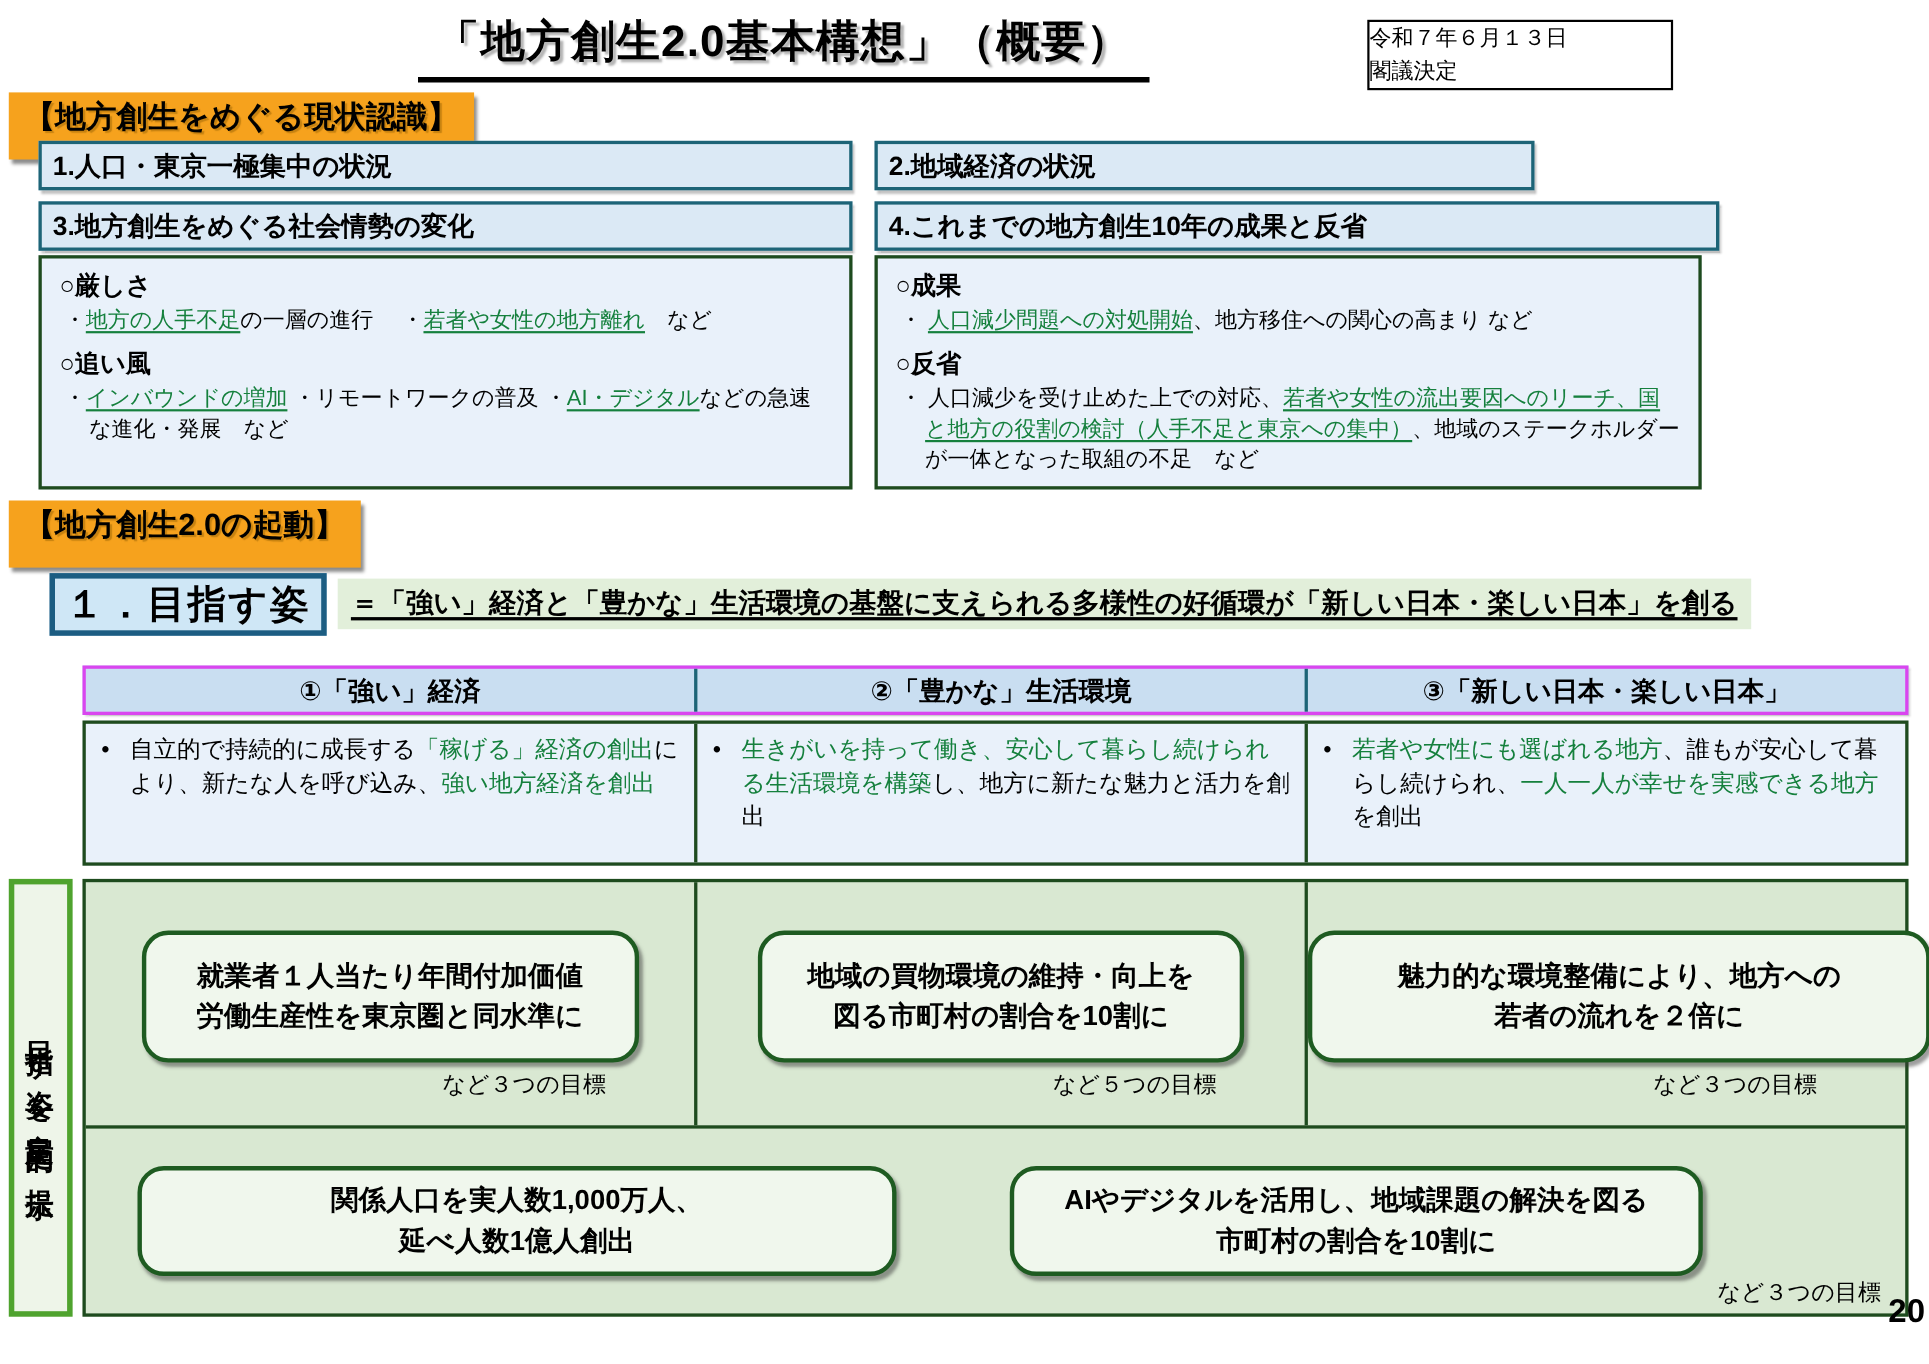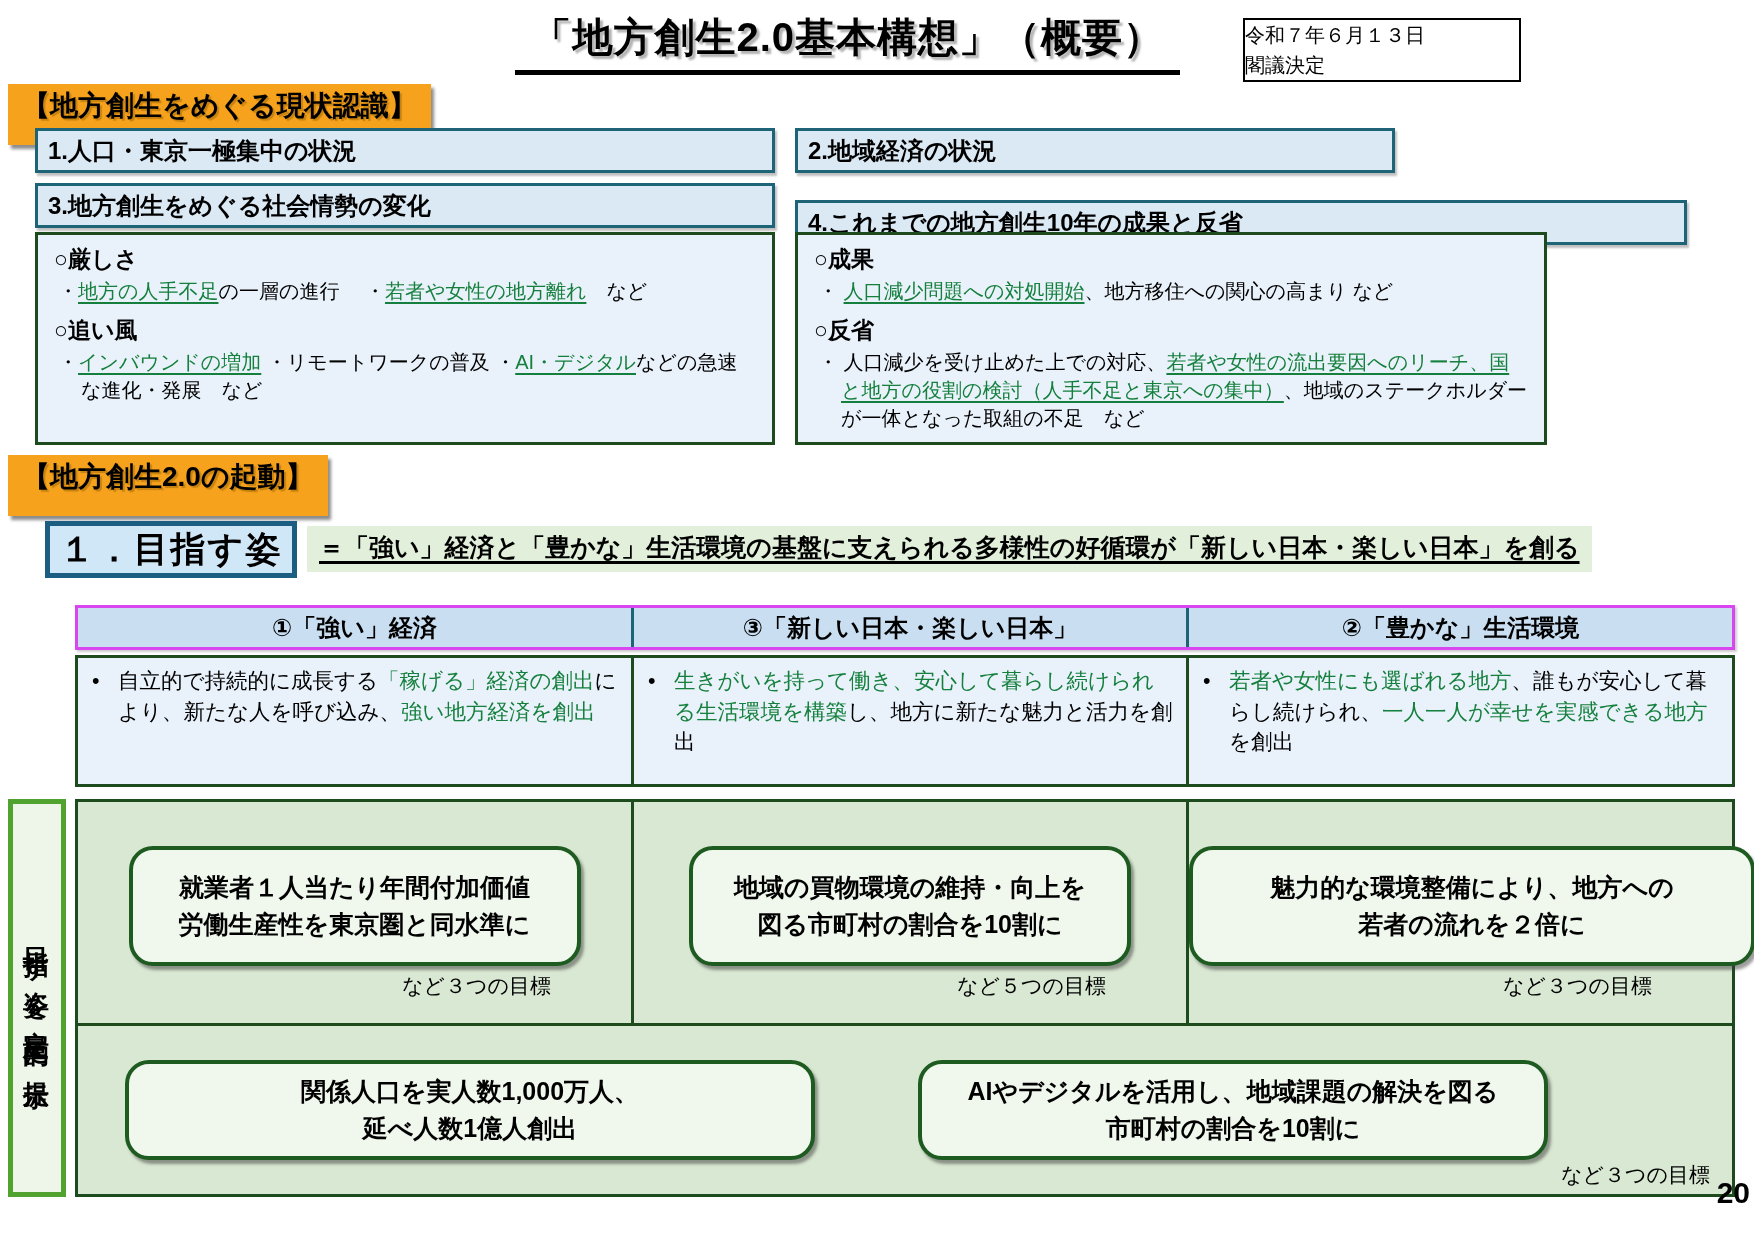--- a/index.html
+++ b/index.html
@@ -1,39 +1,39 @@
 <!DOCTYPE html>
 <html><head>
 <meta charset="utf-8">
 <style>
   *{box-sizing:border-box;margin:0;padding:0}
   html,body{margin:0;background:#fff}
   body{font-family:"Liberation Sans","DejaVu Sans",sans-serif;color:#000}
   .slide{position:relative;width:1754px;height:1240px;background:#fff;overflow:hidden}
 
   
-  .title-wrap{position:absolute;left:380px;top:10px;width:800px;text-align:right}
+  .title-wrap{position:absolute;left:380px;top:10px;width:800px;text-align:left}
   .title-text{display:inline-block;font-size:40px;font-weight:bold;letter-spacing:1px;
     border-bottom:5px solid #000;padding:0 16px 5px;text-shadow:3px 3px 2px #b3b3b3}
   .datebox{position:absolute;left:1243px;top:18px;width:278px;height:64px;border:2px solid #000;
     display:flex;flex-direction:column;justify-content:center;align-items:flex-start;font-size:20px;line-height:1.5}
 
   
   .orange{position:absolute;left:8px;display:inline-block;background:#F6A21D;font-size:28px;font-weight:bold;
     padding:3px 14px 20px;box-shadow:3px 4px 3px #8d8d8d;text-shadow:2px 2px 1px rgba(140,90,0,.45)}
   .orange1{top:84px}
   .orange2{top:455px}
 
   
   .hbar{position:absolute;height:45px;background:#DBE9F5;border:3px solid #1D6477;
     box-shadow:2px 3px 2px rgba(0,0,0,.25);font-size:24px;font-weight:bold;display:flex;align-items:center;padding:0 10px}
   .bar1{left:35px;top:128px;width:740px}
   .bar2{left:795px;top:128px;width:600px}
   .bar3{left:35px;top:183px;width:740px}
-  .bar4{left:795px;top:200px;width:892px}
+  .bar4{left:795px;top:183px;width:768px}
 
   
   .cbox{position:absolute;top:232px;height:213px;background:#E9F1FA;border:3px solid #1E4B1E;padding:5px 16px;overflow:hidden}
   .cbox3{left:35px;width:740px}
   .cbox4{left:795px;width:752px}
   .subhead{font-size:23px;font-weight:bold;margin:4px 0 2px}
   .cline{font-size:20px;line-height:1.4;margin:0 0 10px 4px;padding-left:1.15em;text-indent:-1.15em}
   .red{color:#15803d}
   .ru{text-decoration:underline;text-decoration-thickness:2px;text-underline-offset:4px}
 
@@ -115,22 +115,22 @@
     <div class="cline"><span>・ 人口減少を受け止めた上での対応、</span><span class="red ru">若者や女性の流出要因へのリーチ、国と地方の役割の検討（人手不足と東京への集中）</span><span>、地域のステークホルダーが一体となった取組の不足　など</span></div>
   </div>
 
   <div class="orange orange2">【地方創生2.0の起動】</div>
 
   <div class="goal-label">１．目指す姿</div>
   <div class="statement">＝「強い」経済と「豊かな」生活環境の基盤に支えられる多様性の好循環が「新しい日本・楽しい日本」を創る</div>
 
   <div class="thead cols">
     <div class="th">①「強い」経済</div>
+    <div class="th">②「豊かな」生活環境</div>
     <div class="th">③「新しい日本・楽しい日本」</div>
-    <div class="th">②「豊かな」生活環境</div>
   </div>
 
   <div class="tbody cols">
     <div class="td">
       <span class="bullet">•</span>
       <div><span>自立的で持続的に成長する</span><span class="red">「稼げる」経済の創出</span><span>により、新たな人を呼び込み、</span><span class="red">強い地方経済を創出</span></div>
     </div>
     <div class="td">
       <span class="bullet">•</span>
       <div><span class="red">生きがいを持って働き、安心して暮らし続けられる生活環境を構築</span><span>し、地方に新たな魅力と活力を創出</span></div>

